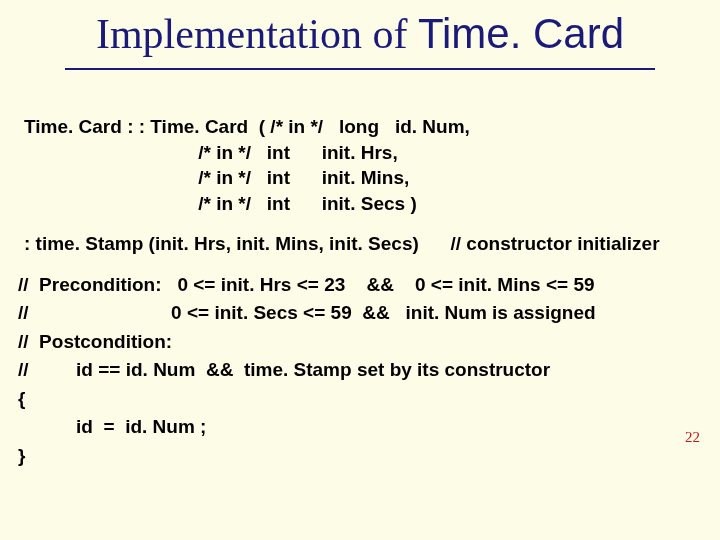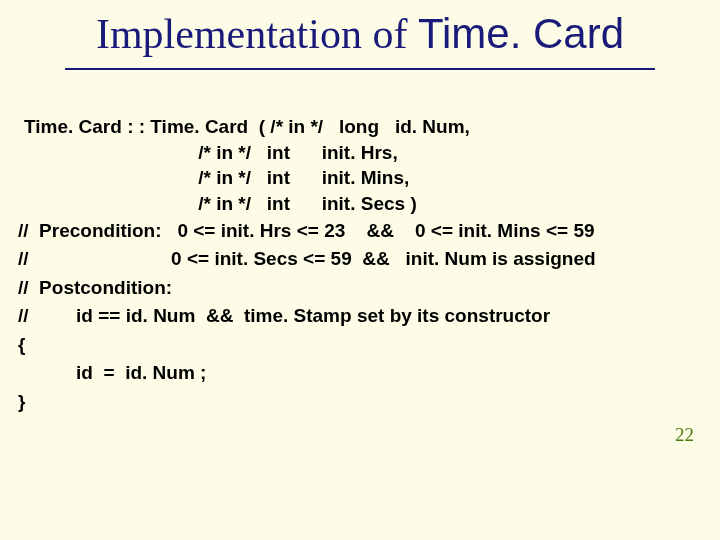--- a/index.html
+++ b/index.html
@@ -58,45 +58,48 @@
   .body-code {
     font-family: Arial, Helvetica, sans-serif;
     font-size: 19px;
     color: #000;
     font-weight: 700;
     white-space: pre;
     line-height: 1.5;
   }
   .pagenum {
     position: absolute;
-    right: 26px;
+    right: 20px;
     bottom: 18px;
     font-family: "Times New Roman", Times, serif;
-    font-size: 19px;
-    color: #4d7c0f;
+    font-size: 15px;
+    color: #b91c1c;
     font-weight: 400;
   }
 </style>
 </head>
 <body>
 
 <div class="slide">
 
   <h1 class="title">
     <span class="row1">
       <span>Implementation of </span><span class="accent">Time. Card</span>
     </span>
   </h1>
   <div class="title-rule"></div>
 
   <div class="code"><span>Time. Card : : Time. Card  ( /* in */   long   id. Num,</span>
 <span>                                 /* in */   int      init. Hrs,</span>
 <span>                                 /* in */   int      init. Mins,</span>
 <span>                                 /* in */   int      init. Secs )</span></div>
 
+  <div class="init-line">
+    <span>   :  time. Stamp (init. Hrs, init. Mins, init. Secs)</span>&nbsp;&nbsp;&nbsp;&nbsp;&nbsp;&nbsp;<span class="cmt">// constructor initializer</span>
+  </div>
 
   <div class="body-code"><span>//  Precondition:   0 &lt;= init. Hrs &lt;= 23    &amp;&amp;    0 &lt;= init. Mins &lt;= 59</span>
 <span>//                           0 &lt;= init. Secs &lt;= 59  &amp;&amp;   init. Num is assigned</span>
 <span>//  Postcondition:</span>
 <span>//         id == id. Num  &amp;&amp;  time. Stamp set by its constructor</span>
 <span>{</span>
 <span>           id  =  id. Num ;</span>
 <span>}</span></div>
 
   <div class="pagenum">22</div>

